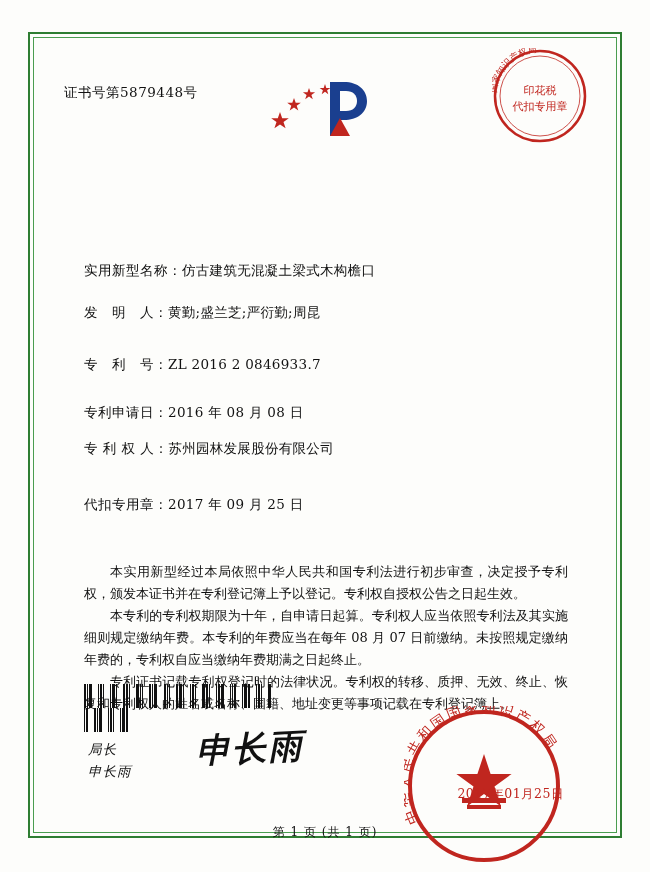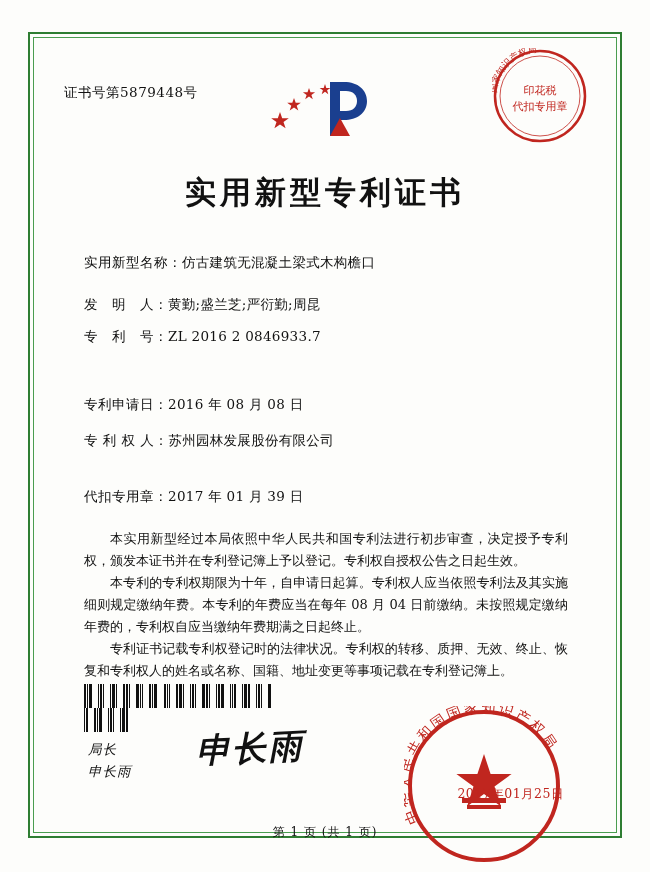--- a/index.html
+++ b/index.html
@@ -92,44 +92,46 @@
     font-family: "DejaVu Serif", "Liberation Serif", serif;
   }
 
   
   .field {
     position: absolute;
     left: 84px;
     font-size: 13.5px;
     color: #111;
     white-space: nowrap;
+    margin-top: 8px;
   }
   .field .lbl {
     letter-spacing: 0.5px;
   }
   .field .val {
     letter-spacing: 0.3px;
   }
   .f1 { top: 254px; }
   .f2 { top: 296px; }
-  .f3 { top: 328px; }
+  .f3 { top: 348px; }
   .f4 { top: 396px; text-align: right; }
   .f5 { top: 432px; }
   .f6 { top: 488px; }
 
   
   .para {
     position: absolute;
     left: 84px;
     width: 484px;
     font-size: 13px;
     line-height: 22px;
     text-indent: 26px;
     text-align: justify;
     color: #111;
+    margin-top: 33px;
   }
   .p1 { top: 528px; }
   .p2 { top: 572px; }
   .p3 { top: 638px; }
 
   
   .barcode {
     position: absolute;
     left: 84px;
     top: 684px;
@@ -230,43 +232,42 @@
         <circle cx="48" cy="48" r="40" fill="none" stroke="#c0261f" stroke-width="0.8"></circle>
         <path id="tsArc" d="M 48,92 A 44,44 0 1 1 48.1,92" fill="none"></path>
         <text font-size="9" fill="#c0261f" font-family="'DejaVu Serif',serif">
           <textPath href="#tsArc" startOffset="26%">国家知识产权局</textPath>
         </text>
         <text x="48" y="46" text-anchor="middle" font-size="11" fill="#c0261f" font-family="'DejaVu Serif',serif">印花税</text>
         <text x="48" y="62" text-anchor="middle" font-size="11" fill="#c0261f" font-family="'DejaVu Serif',serif">代扣专用章</text>
       </svg>
     </div>
 
-    <div class="title">实用新型专利证书</div>
 
     <div class="field f1">
       <span class="lbl">实用新型名称：</span><span class="val">仿古建筑无混凝土梁式木构檐口</span>
     </div>
     <div class="field f2">
       <span class="lbl">发　明　人：</span><span class="val">黄勤;盛兰芝;严衍勤;周昆</span>
     </div>
     <div class="field f3">
       <span class="lbl">专　利　号：</span><span class="val">ZL 2016 2 0846933.7</span>
     </div>
     <div class="field f4">
       <span class="lbl">专利申请日：</span><span class="val">2016 年 08 月 08 日</span>
     </div>
     <div class="field f5">
       <span class="lbl">专 利 权 人：</span><span class="val">苏州园林发展股份有限公司</span>
     </div>
     <div class="field f6">
-      <span class="lbl">代扣专用章：</span><span class="val">2017 年 01 月 39 日</span>
+      <span class="lbl">代扣专用章：</span><span class="val">2017 年 09 月 25 日</span>
     </div>
 
     <div class="para p1">本实用新型经过本局依照中华人民共和国专利法进行初步审查，决定授予专利权，颁发本证书并在专利登记簿上予以登记。专利权自授权公告之日起生效。</div>
-    <div class="para p2">本专利的专利权期限为十年，自申请日起算。专利权人应当依照专利法及其实施细则规定缴纳年费。本专利的年费应当在每年 08 月 04 日前缴纳。未按照规定缴纳年费的，专利权自应当缴纳年费期满之日起终止。</div>
+    <div class="para p2">本专利的专利权期限为十年，自申请日起算。专利权人应当依照专利法及其实施细则规定缴纳年费。本专利的年费应当在每年 08 月 07 日前缴纳。未按照规定缴纳年费的，专利权自应当缴纳年费期满之日起终止。</div>
     <div class="para p3">专利证书记载专利权登记时的法律状况。专利权的转移、质押、无效、终止、恢复和专利权人的姓名或名称、国籍、地址变更等事项记载在专利登记簿上。</div>
 
     <div class="barcode">
       <span style="width:2px"></span><span style="width:1px"></span><span style="width:3px"></span>
       <span style="width:1px"></span><span style="width:2px"></span><span style="width:1px"></span>
       <span style="width:1px"></span><span style="width:3px"></span><span style="width:1px"></span>
       <span style="width:2px"></span><span style="width:2px"></span><span style="width:1px"></span>
       <span style="width:3px"></span><span style="width:1px"></span><span style="width:1px"></span>
       <span style="width:2px"></span><span style="width:1px"></span><span style="width:3px"></span>
       <span style="width:2px"></span><span style="width:1px"></span><span style="width:1px"></span>

